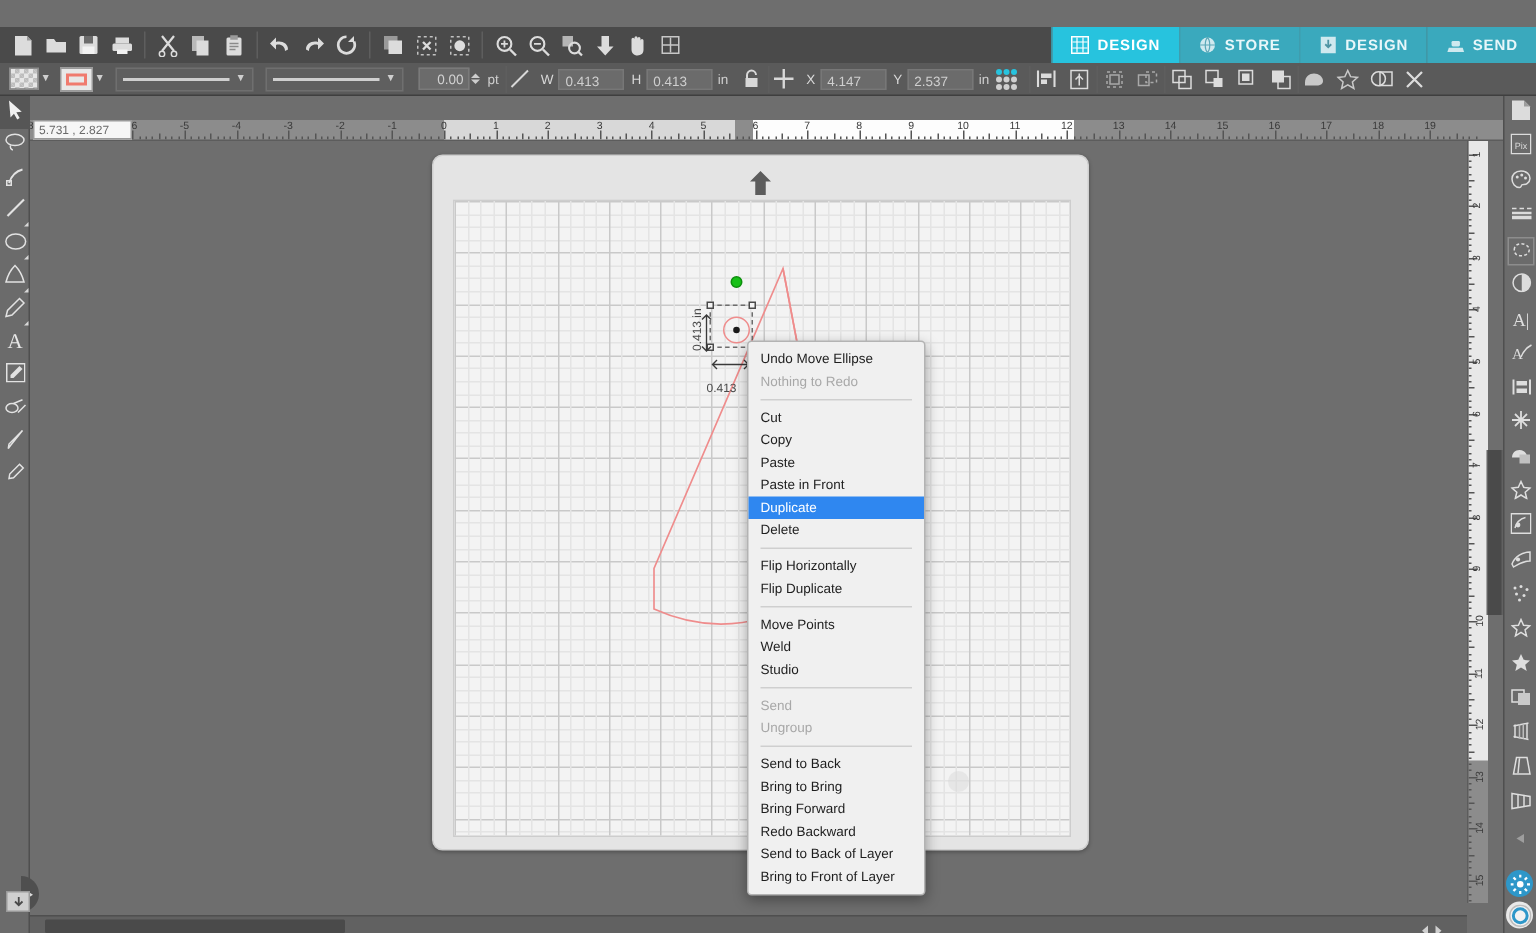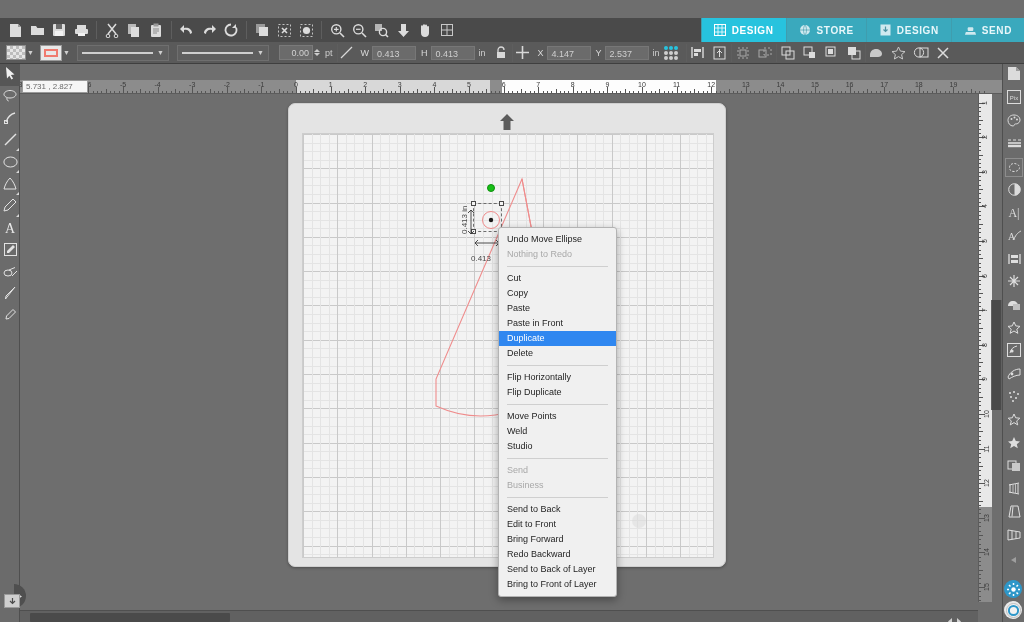--- a/index.html
+++ b/index.html
@@ -1092,24 +1092,24 @@
       <div class="ctxitem">Delete</div>
       <div class="ctxsep"></div>
       <div class="ctxitem">Flip Horizontally</div>
       <div class="ctxitem">Flip Duplicate</div>
       <div class="ctxsep"></div>
       <div class="ctxitem">Move Points</div>
       <div class="ctxitem">Weld</div>
       <div class="ctxitem">Studio</div>
       <div class="ctxsep"></div>
       <div class="ctxitem disabled">Send</div>
-      <div class="ctxitem disabled">Business</div>
+      <div class="ctxitem disabled">Ungroup</div>
       <div class="ctxsep"></div>
       <div class="ctxitem">Send to Back</div>
-      <div class="ctxitem">Edit to Front</div>
+      <div class="ctxitem">Bring to Bring</div>
       <div class="ctxitem">Bring Forward</div>
       <div class="ctxitem">Redo Backward</div>
       <div class="ctxitem">Send to Back of Layer</div>
       <div class="ctxitem">Bring to Front of Layer</div>
     </div>
 
   <div class="ruler-v" id="rulerV">
       <div class="segv" style="top: -19.08px; height: 432.5px; background: rgb(232, 232, 232);"></div>
       <div class="rkv" style="top: 8.6px; width: 6px;"></div>
       <div class="rnv" style="top: 8.6px;">1</div>

